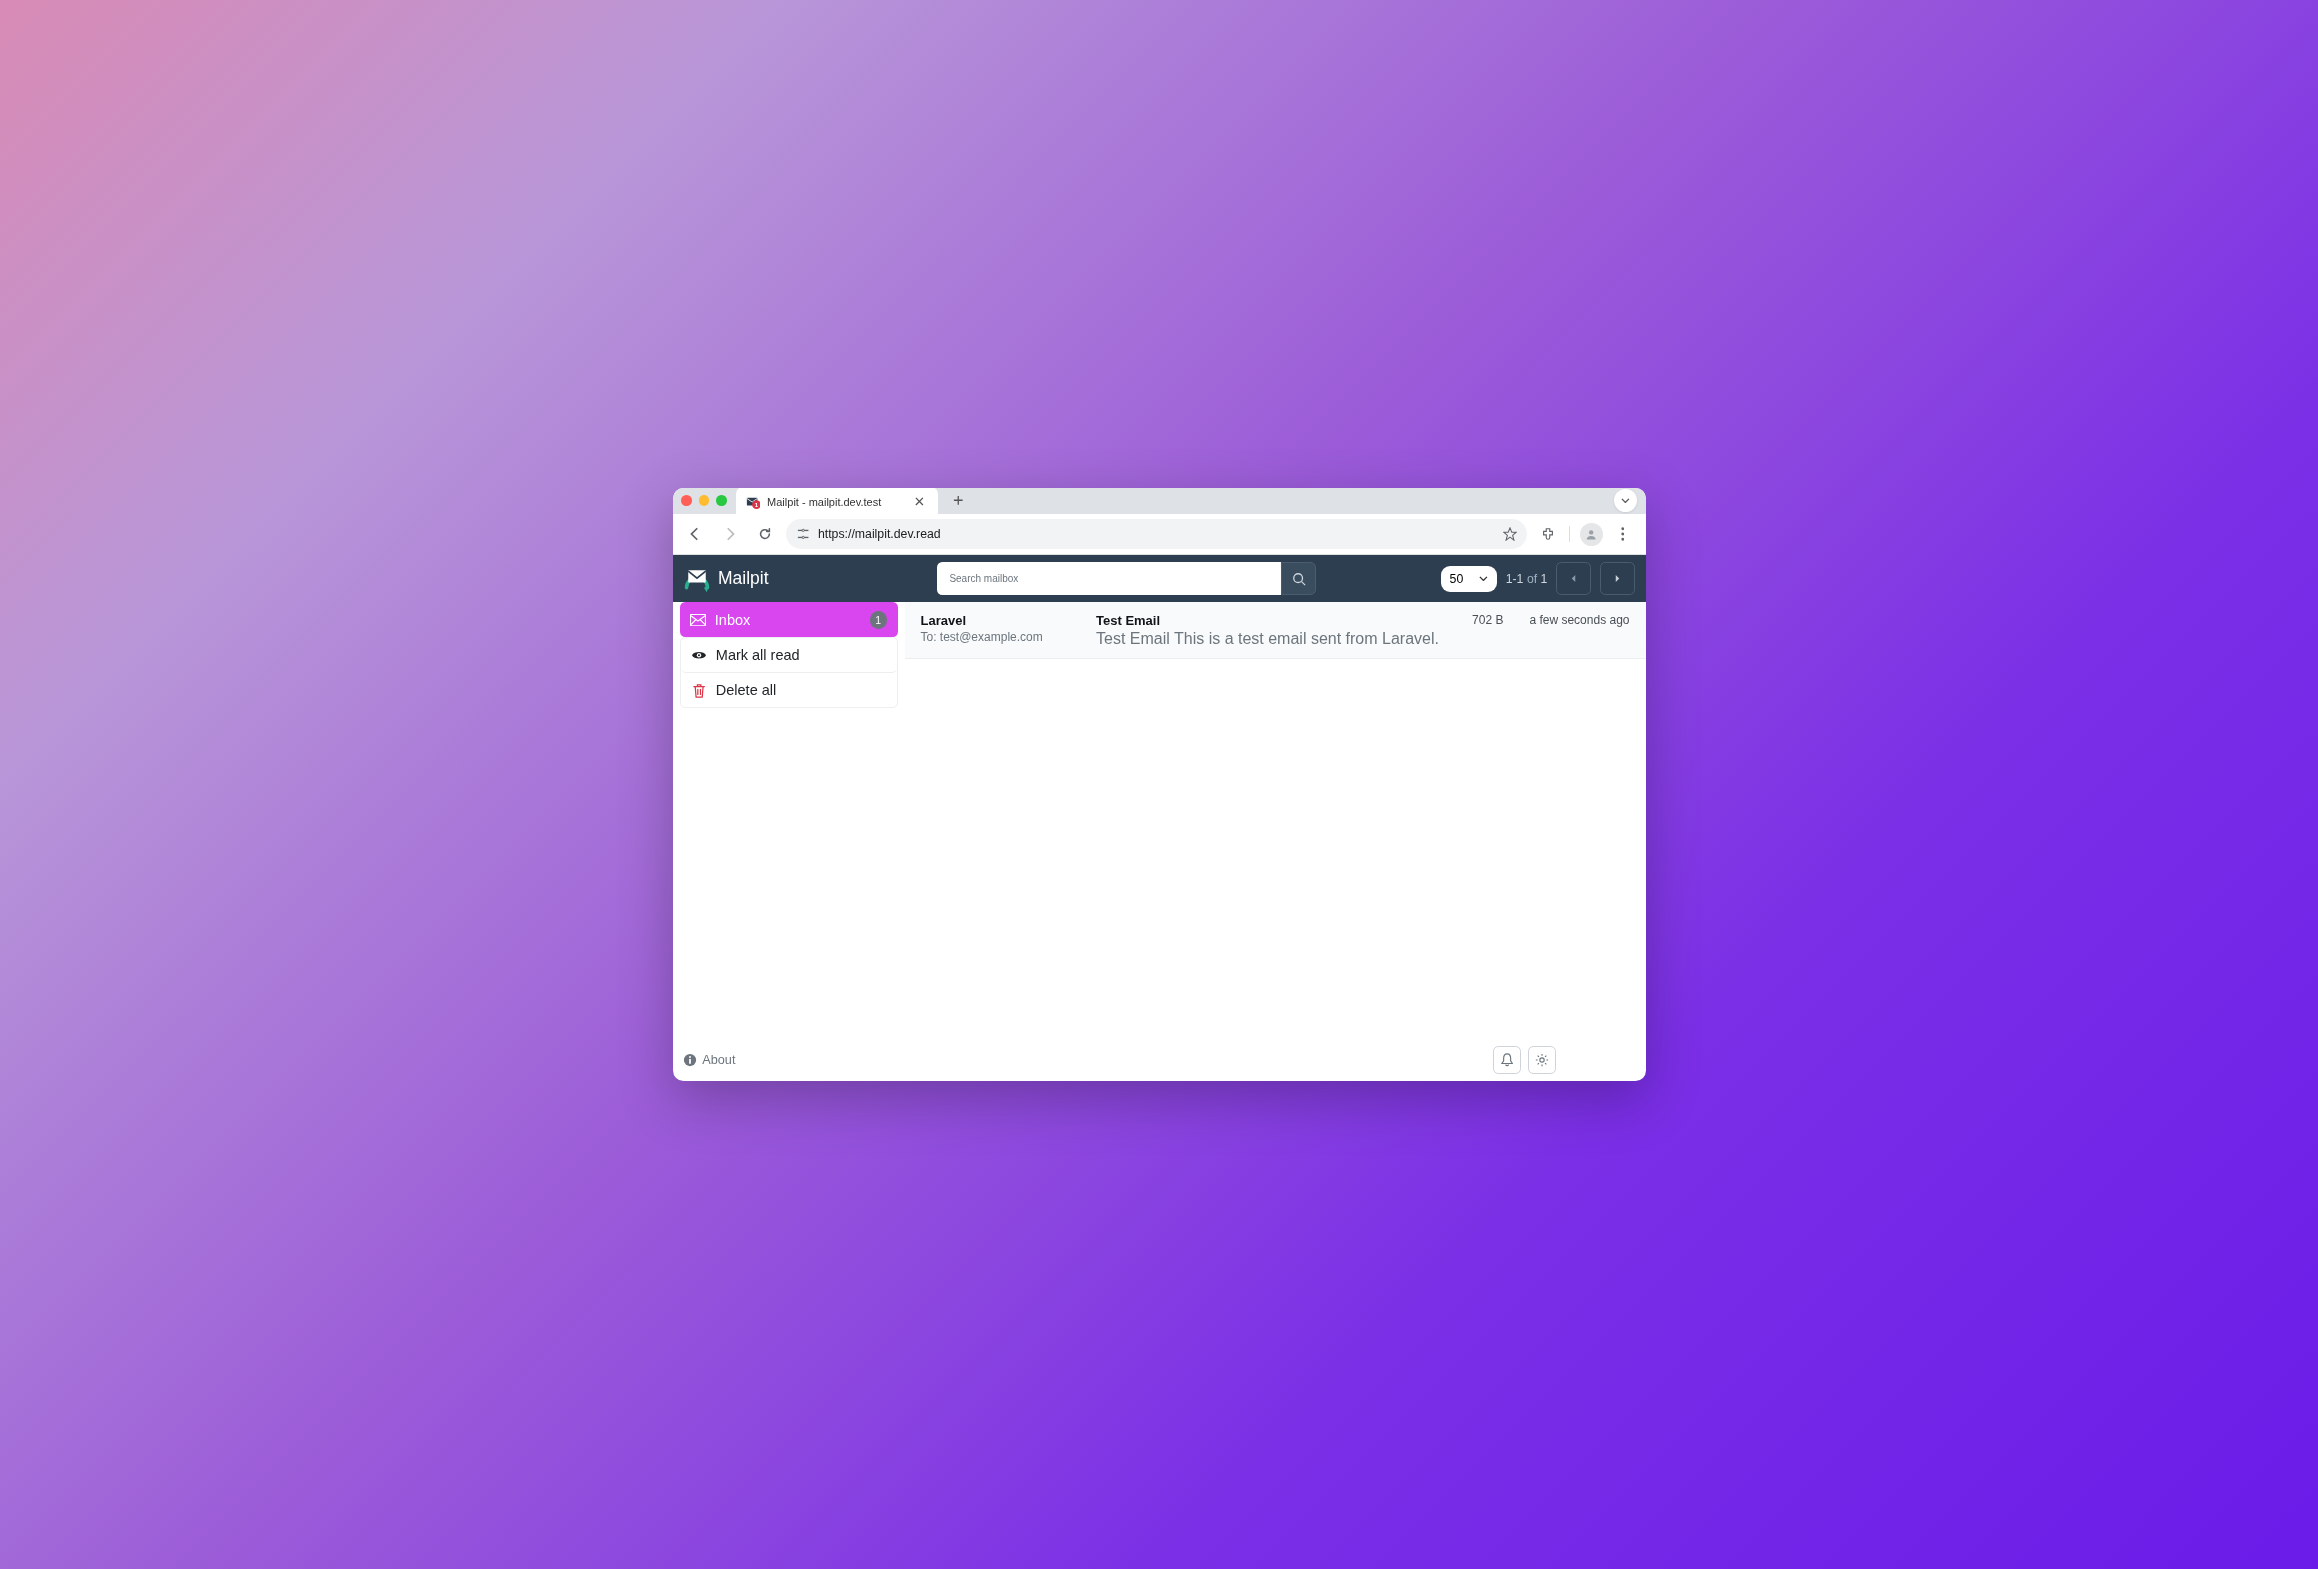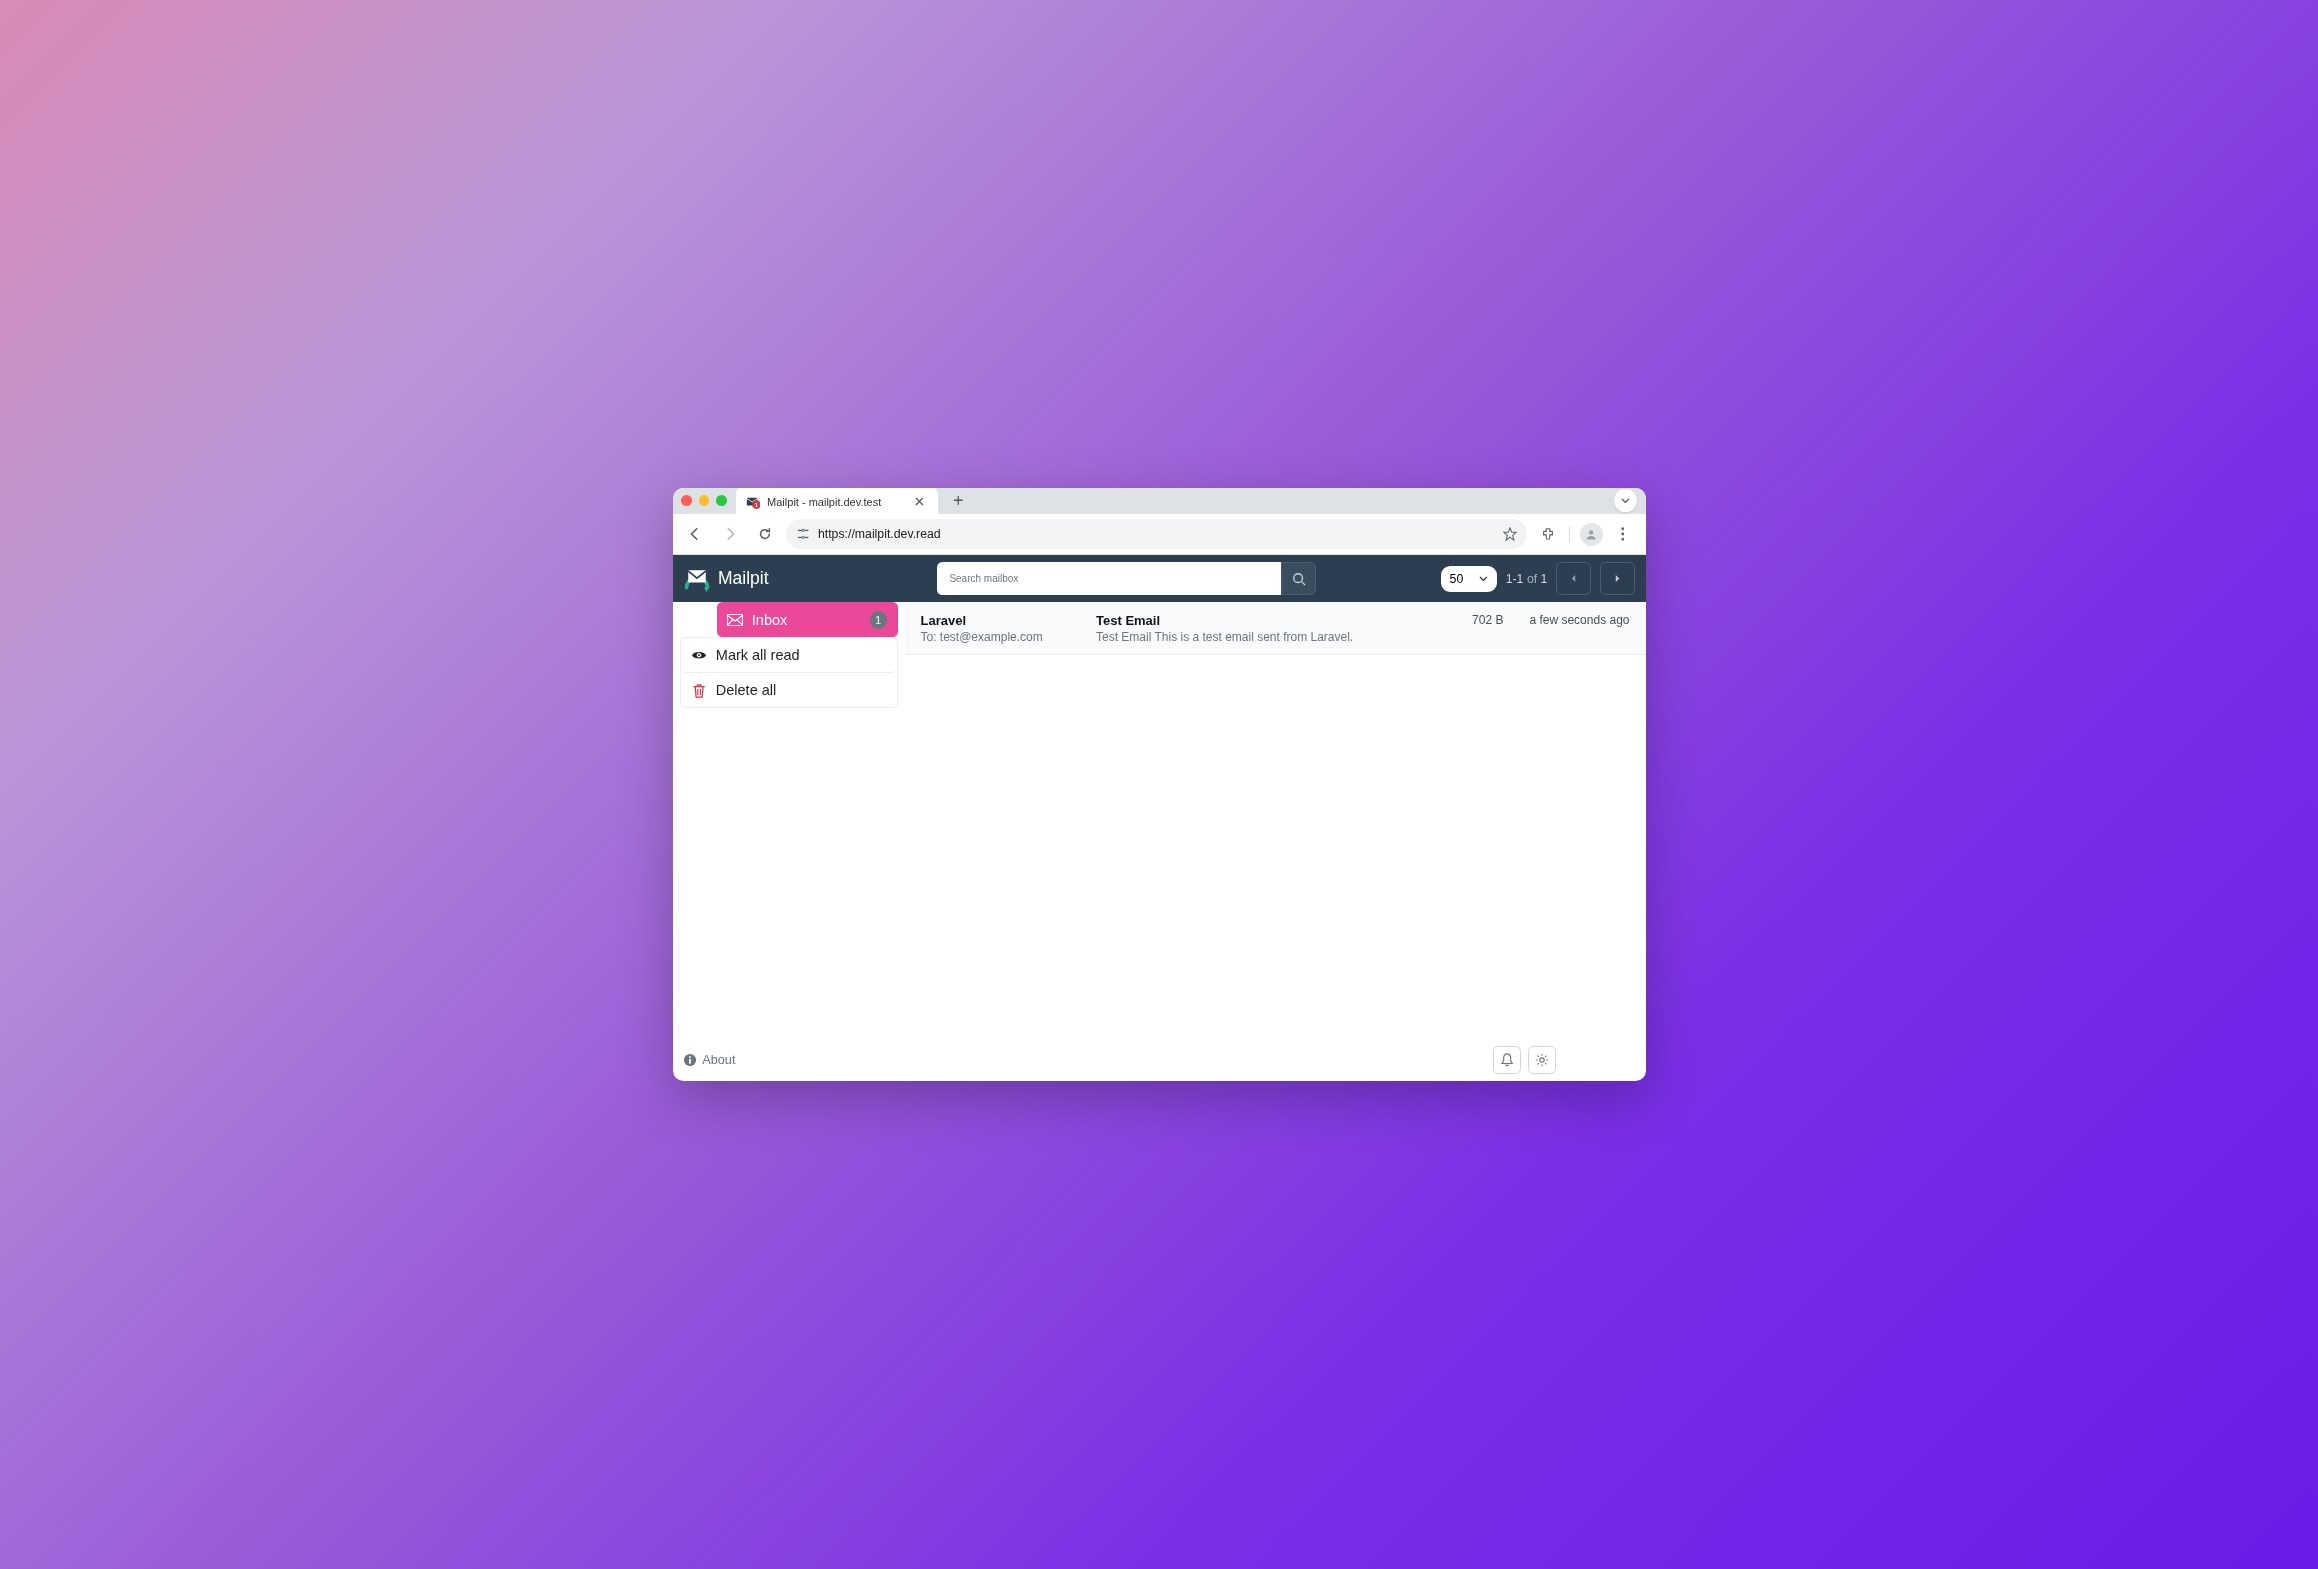--- a/index.html
+++ b/index.html
@@ -147,24 +147,23 @@
   gap: 8.8px;
   padding: 8.8px 10.5px;
   font-size: 14.5px;
   color: #212529;
   cursor: pointer;
   border-radius: 5.3px;
   border-bottom: 0.9px solid #eceeef;
 }
 .side-item.first { margin-top: 0; }
 .side-item.active {
-  background: #ec4899;
+  background: #d946ef;
   color: #fff;
   border-bottom: none;
-  margin-left: 37px;
 }
 .side-item .icon-slot { width: 16px; display: flex; justify-content: center; }
 .side-badge {
   margin-left: auto;
   background: #6c757d;
   color: #fff;
   border-radius: 8.8px;
   min-width: 17.5px;
   height: 17.5px;
   font-size: 10.5px;
@@ -184,21 +183,21 @@
   border-bottom: 0.9px solid #eceeef;
   gap: 17.5px;
   cursor: pointer;
   background: #f9fafb;
 }
 .msg-from { width: 158px; }
 .msg-from-name { font-weight: 700; color: #101418; font-size: 13px; }
 .msg-from-to { color: #6c757d; font-size: 12px; margin-top: 1.8px; }
 .msg-subj { flex: 1; }
 .msg-subj-title { font-weight: 700; color: #101418; font-size: 13px; }
-.msg-subj-preview { color: #6c757d; font-size: 12px; margin-top: 1.8px; }
+.msg-subj-preview { color: #6c757d; font-size: 16px; margin-top: 1.8px; }
 .msg-meta { text-align: right; font-size: 12px; color: #494f55; display: flex; gap: 26px; align-items: flex-start; }
 .app-footer {
   display: flex;
   align-items: center;
   padding: 7px 10.5px;
   gap: 8.8px;
   border-top: 0;
 }
 .about-link { display: flex; align-items: center; gap: 5.3px; color: #6c757d; font-size: 12.7px; cursor: pointer; }
 .footer-btns { margin-left: auto; display: flex; gap: 7px; margin-right: 79px;}

